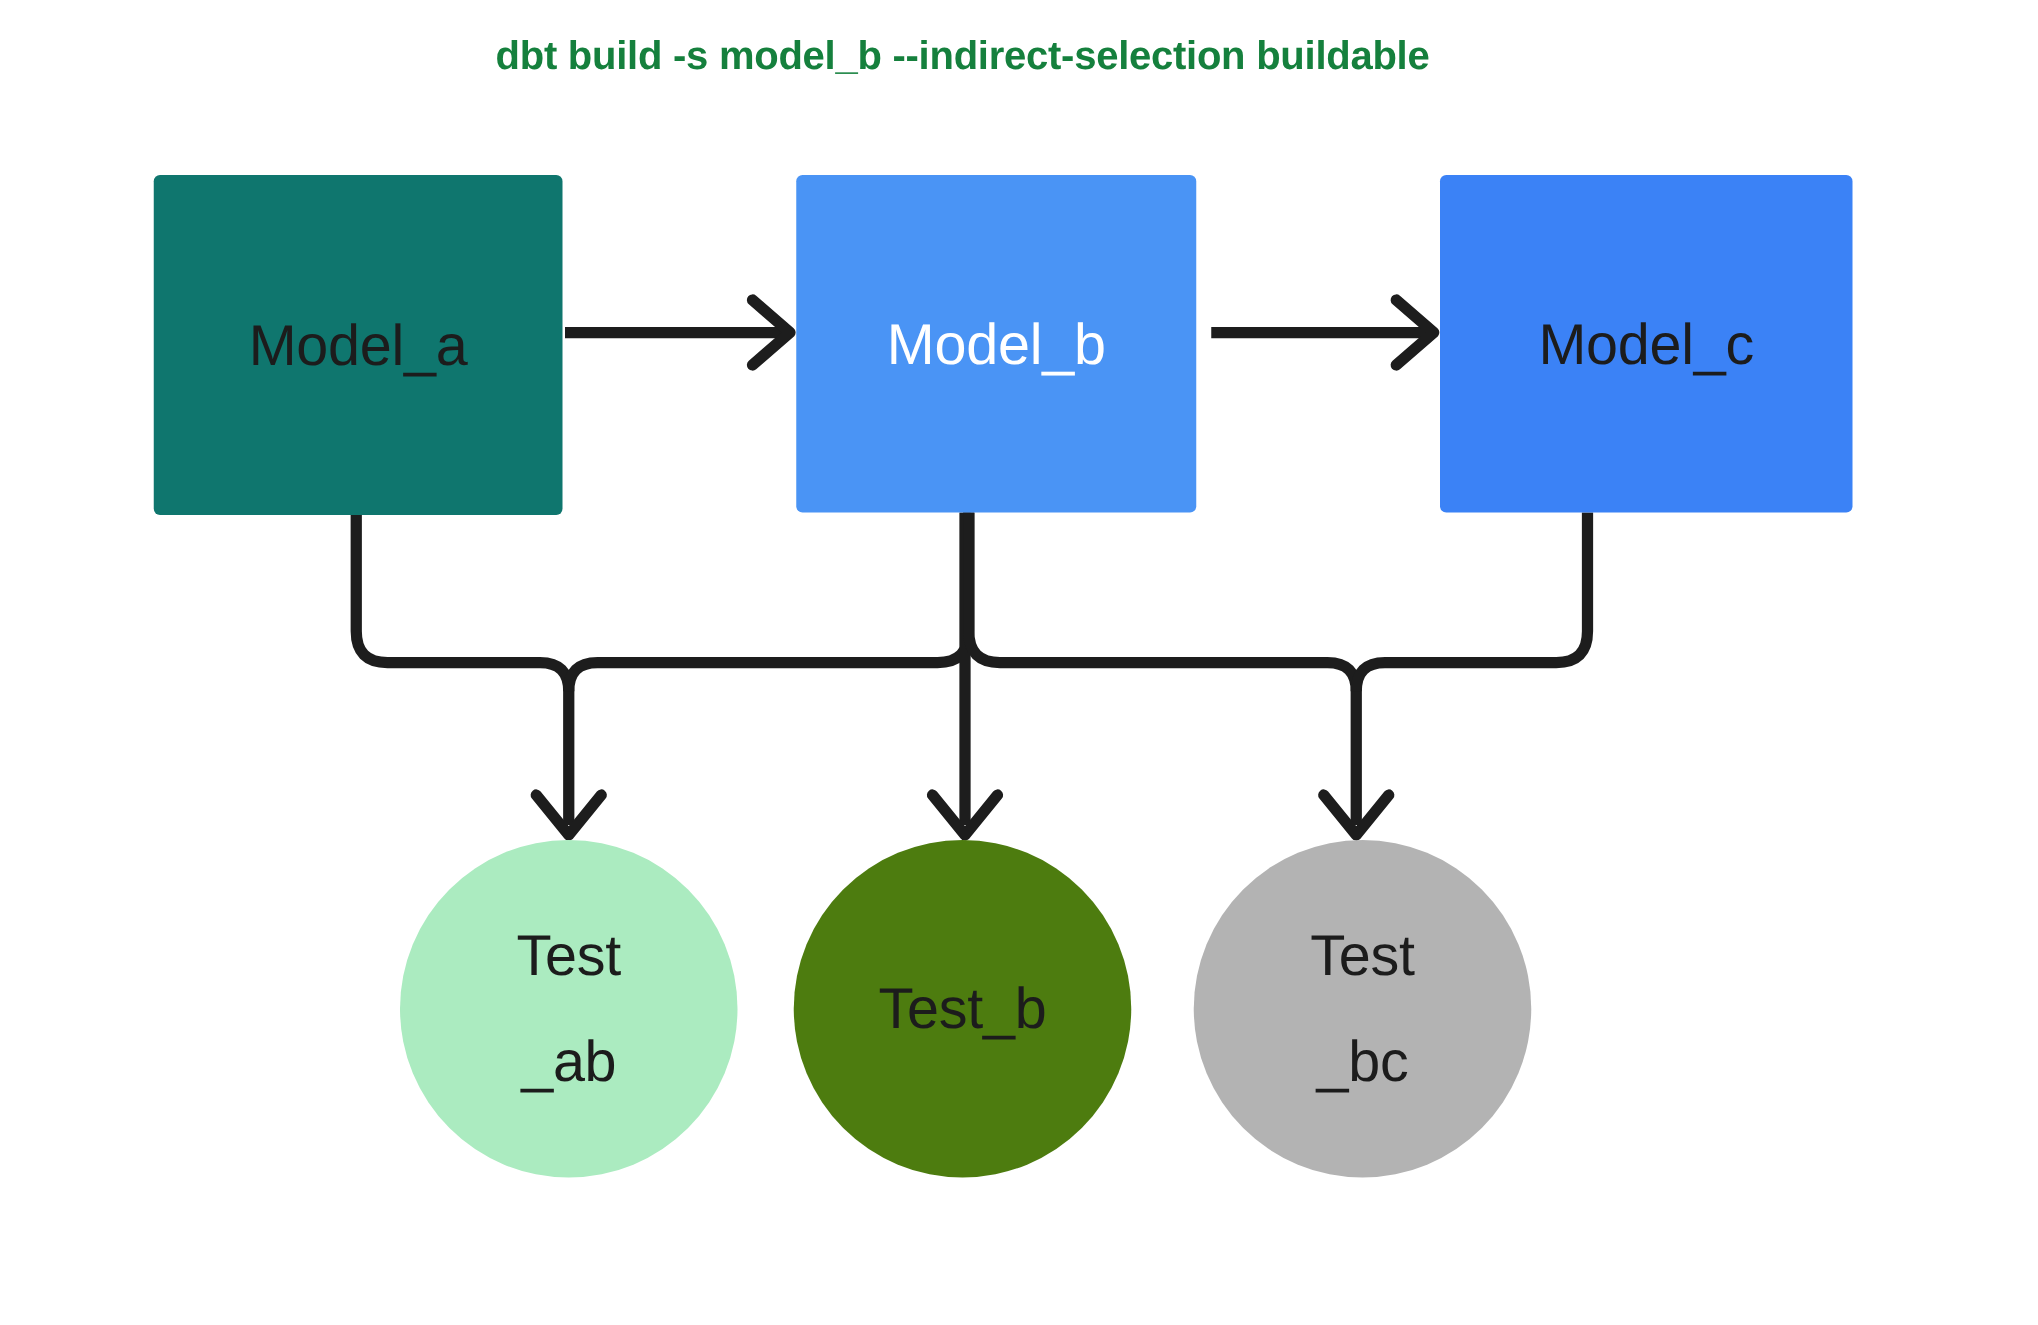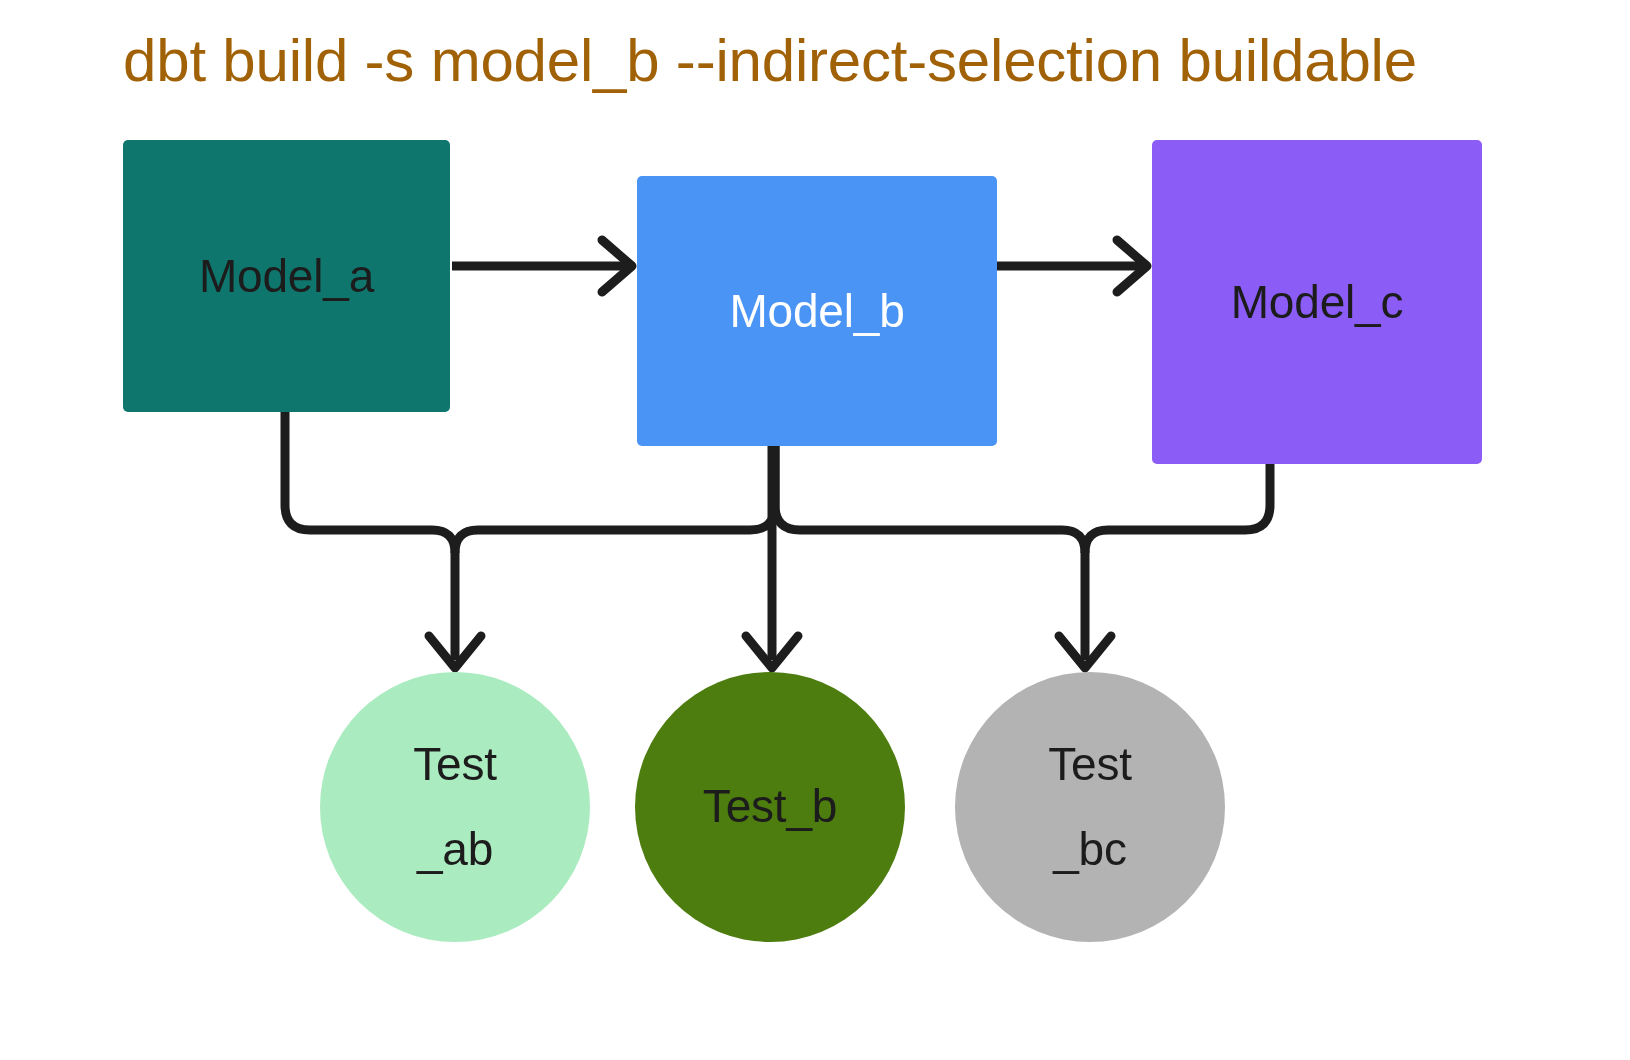--- a/index.html
+++ b/index.html
@@ -18,23 +18,23 @@
     width: 1630px;
     height: 1060px;
     background: #ffffff;
   }
   #title {
     position: absolute;
     left: 0;
     top: 26px;
     width: 1540px;
     text-align: center;
-    font-size: 60px;
-    font-weight: 400;
-    color: #a16207;
+    font-size: 32px;
+    font-weight: 700;
+    color: #15803d;
     letter-spacing: -0.2px;
     white-space: nowrap;
   }
   .node-box {
     position: absolute;
     border-radius: 5px;
     display: flex;
     align-items: center;
     justify-content: center;
     font-size: 46px;
@@ -105,25 +105,25 @@
 
     <g>
       <path d="M 1270 410 L 1270 505 Q 1270 530 1245 530 L 1108 530 Q 1085 530 1085 553" fill="none" stroke="#1d1d1d" stroke-width="9" stroke-linecap="butt" stroke-linejoin="round"></path>
     </g>
   </svg>
 
   <div class="node-box" id="node-model-a" style="left: 123px; top: 140px; width: 327px; height: 272px; background: #0f766e; color: rgb(28, 28, 28);">
     <span>Model_a</span>
   </div>
 
-  <div class="node-box" id="node-model-b" style="left: 637px; top: 140px; width: 360px; height: 270px; background: rgb(74, 148, 245); color: rgb(255, 255, 255); margin-top: 36px;">
+  <div class="node-box" id="node-model-b" style="left: 637px; top: 140px; width: 320px; height: 270px; background: rgb(74, 148, 245); color: rgb(255, 255, 255);">
     <span>Model_b</span>
   </div>
 
-  <div class="node-box" id="node-model-c" style="left: 1152px; top: 140px; width: 330px; height: 324px; background: #8b5cf6; color: rgb(28, 28, 28);">
+  <div class="node-box" id="node-model-c" style="left: 1152px; top: 140px; width: 330px; height: 270px; background: #3b82f6; color: rgb(28, 28, 28);">
     <span>Model_c</span>
   </div>
 
   <div class="node-circle" id="node-test-ab" style="left: 320px; top: 672px; width: 270px; height: 270px; background: rgb(171, 235, 192); color: rgb(28, 28, 28);">
     <span class="ln">Test</span>
     <span class="ln">_ab</span>
   </div>
 
   <div class="node-circle" id="node-test-b" style="left: 635px; top: 672px; width: 270px; height: 270px; background: #4d7c0f; color: rgb(28, 28, 28);">
     <span class="ln">Test_b</span>

